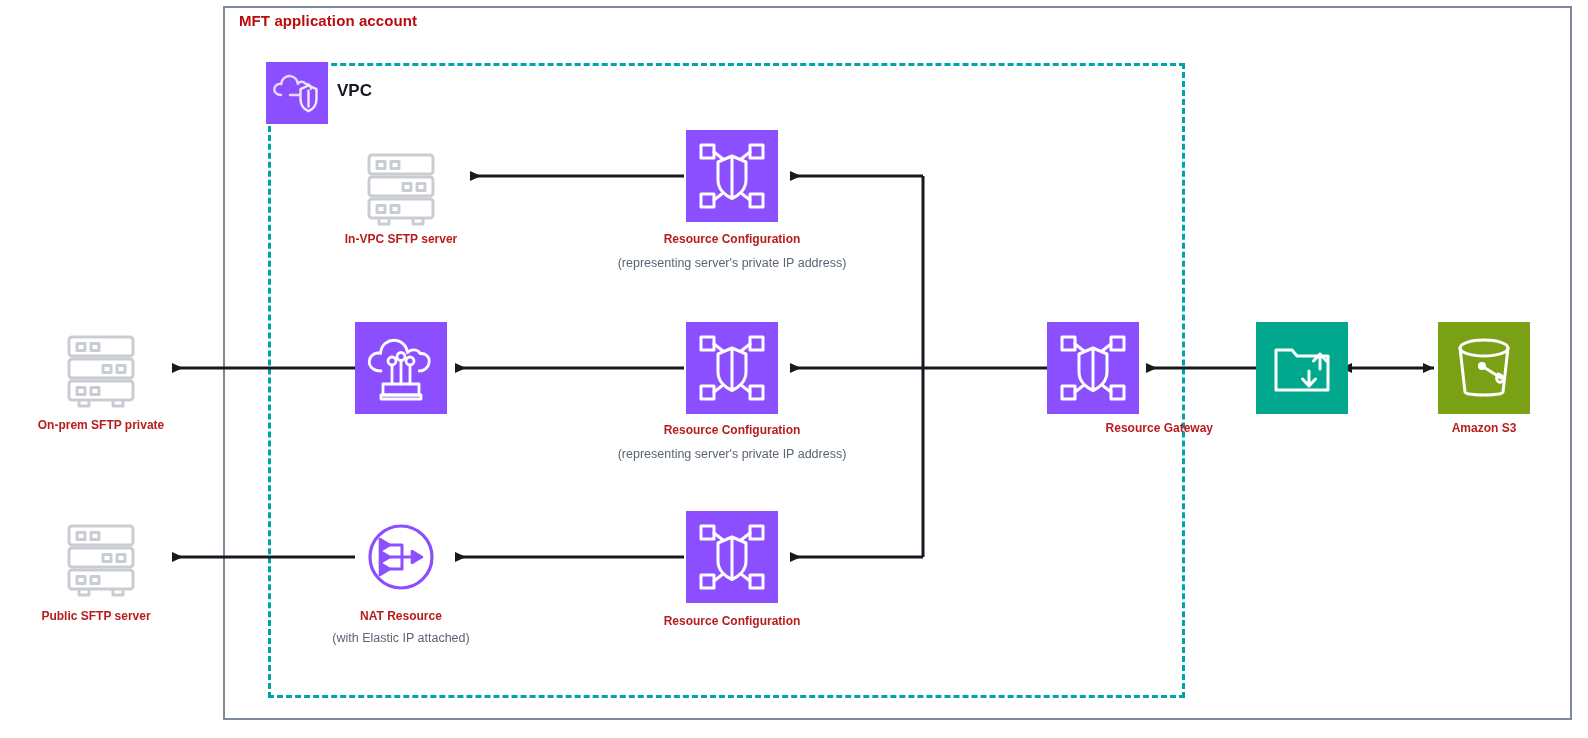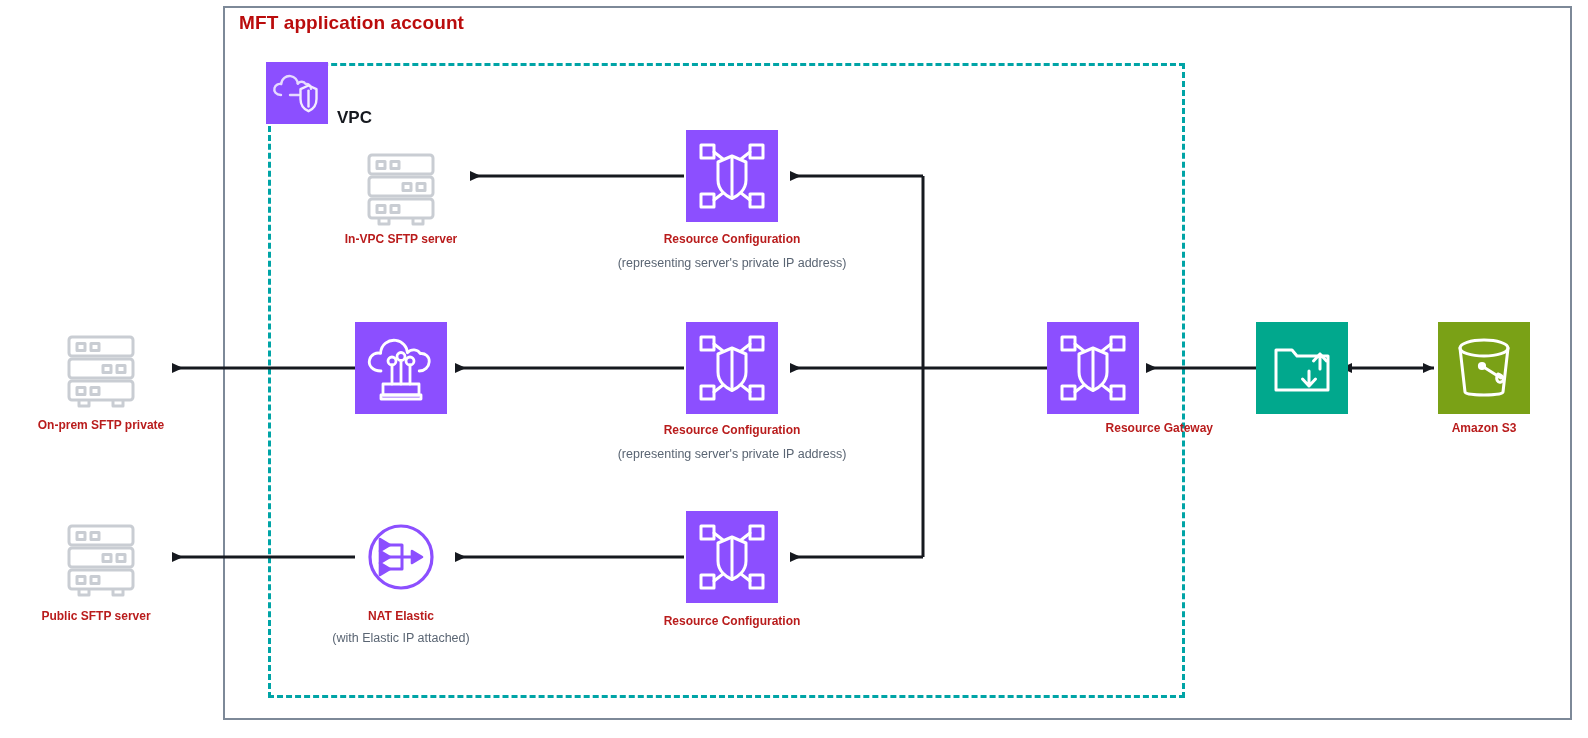--- a/index.html
+++ b/index.html
@@ -1,24 +1,24 @@
 <!DOCTYPE html>
 <html><head>
 <meta charset="utf-8">
 <style>
   html,body{margin:0;padding:0;background:#ffffff;}
   body{width:1588px;height:738px;font-family:"Liberation Sans",sans-serif;-webkit-font-smoothing:antialiased;}
   #stage{position:relative;width:1588px;height:738px;overflow:hidden;background:#fff;}
 
   
   .account-box{position:absolute;left:223px;top:6px;width:1349px;height:714px;border:2.5px solid #7D8998;box-sizing:border-box;}
-  .account-title{position:absolute;left:239px;top:12px;font-size:19px;font-weight:bold;color:#BA0C0C;letter-spacing:.1px;white-space:nowrap;}
+  .account-title{position:absolute;left:239px;top:12px;font-size:15px;font-weight:bold;color:#BA0C0C;letter-spacing:.1px;white-space:nowrap;}
   .vpc-box{position:absolute;left:268px;top:63px;width:917px;height:635px;border:3px dashed #00A4A6;box-sizing:border-box;}
   .vpc-badge{position:absolute;left:266px;top:62px;width:62px;height:62px;background:#8C4FFF;}
-  .vpc-label{position:absolute;left:337px;top:81px;font-size:17px;font-weight:bold;color:#16191F;margin-top:27px;}
+  .vpc-label{position:absolute;left:337px;top:81px;font-size:17px;font-weight:bold;color:#16191F;}
 
   
   .node{position:absolute;}
   .icon-sq{width:92px;height:92px;display:block;}
   .node-cap{position:absolute;text-align:center;font-size:12px;font-weight:bold;color:#b91c1c;line-height:1.28;white-space:nowrap;}
   .node-sub{position:absolute;text-align:center;font-size:12.5px;font-weight:normal;color:#5A6573;line-height:1.25;white-space:nowrap;}
 
   
   .lines{position:absolute;left:0;top:0;width:1588px;height:738px;pointer-events:none;}
 </style>
@@ -160,21 +160,21 @@
         <path d="M25 40 l10 6 l-10 6 z"></path>
         <path d="M25 52 l10 6 l-10 6 z"></path>
         <path d="M57 40 l10 6 l-10 6 z"></path>
       </g>
       <g fill="none" stroke="#8C4FFF" stroke-width="3" stroke-linejoin="round" stroke-linecap="round">
         <path d="M35 34 h12 v24 h-12"></path>
         <path d="M35 46 h22"></path>
       </g>
     </svg>
   </div>
-  <div class="node-cap" style="left:311px;top:609px;width:180px;">NAT Elastic</div>
+  <div class="node-cap" style="left:311px;top:609px;width:180px;">NAT Resource</div>
   <div class="node-sub" style="left:301px;top:631px;width:200px;">(with Elastic IP attached)</div>
 
   <div class="node" style="left:686px;top:130px;">
     <svg class="icon-sq" viewBox="0 0 92 92">
       <rect x="0" y="0" width="92" height="92" fill="#8C4FFF"></rect>
       <g fill="none" stroke="#FFFFFF" stroke-width="3" stroke-linejoin="round" stroke-linecap="round">
         <rect x="15" y="15" width="13" height="13"></rect>
         <rect x="64" y="15" width="13" height="13"></rect>
         <rect x="15" y="64" width="13" height="13"></rect>
         <rect x="64" y="64" width="13" height="13"></rect>

